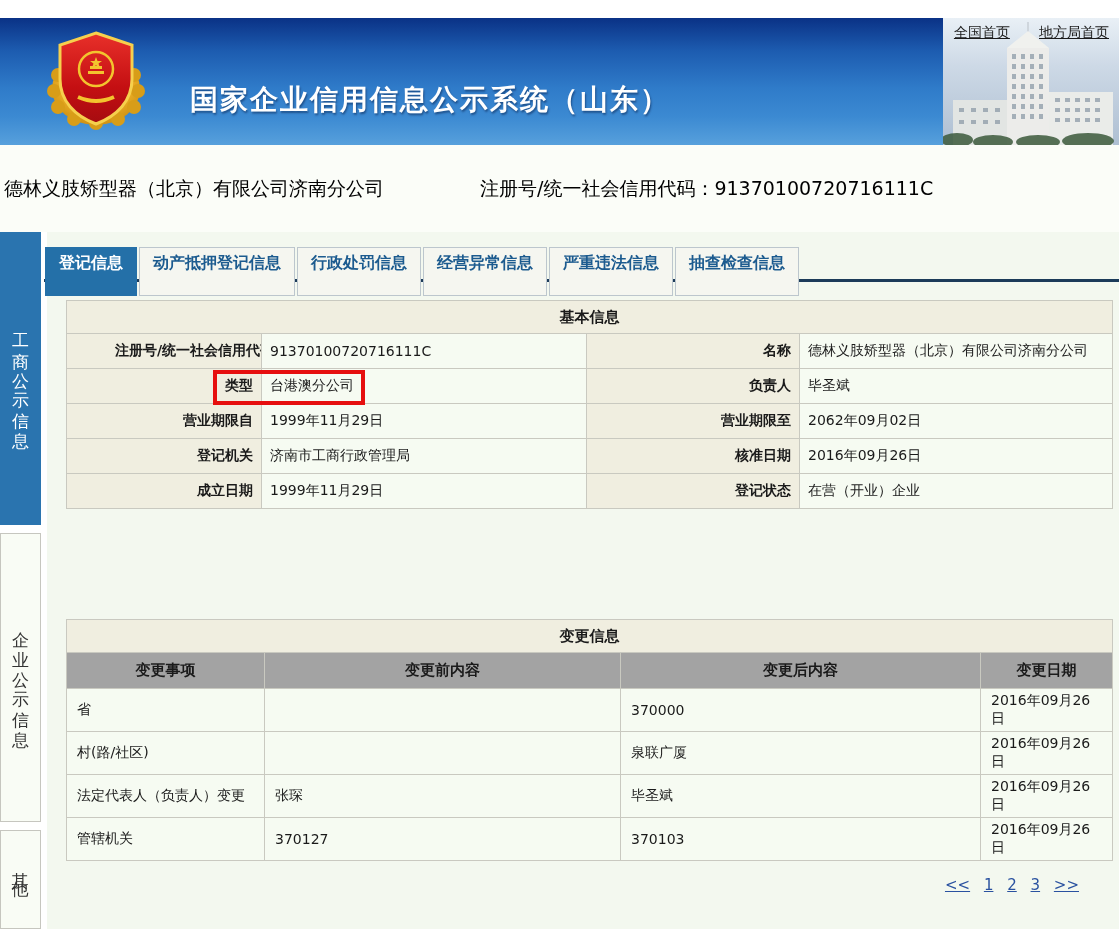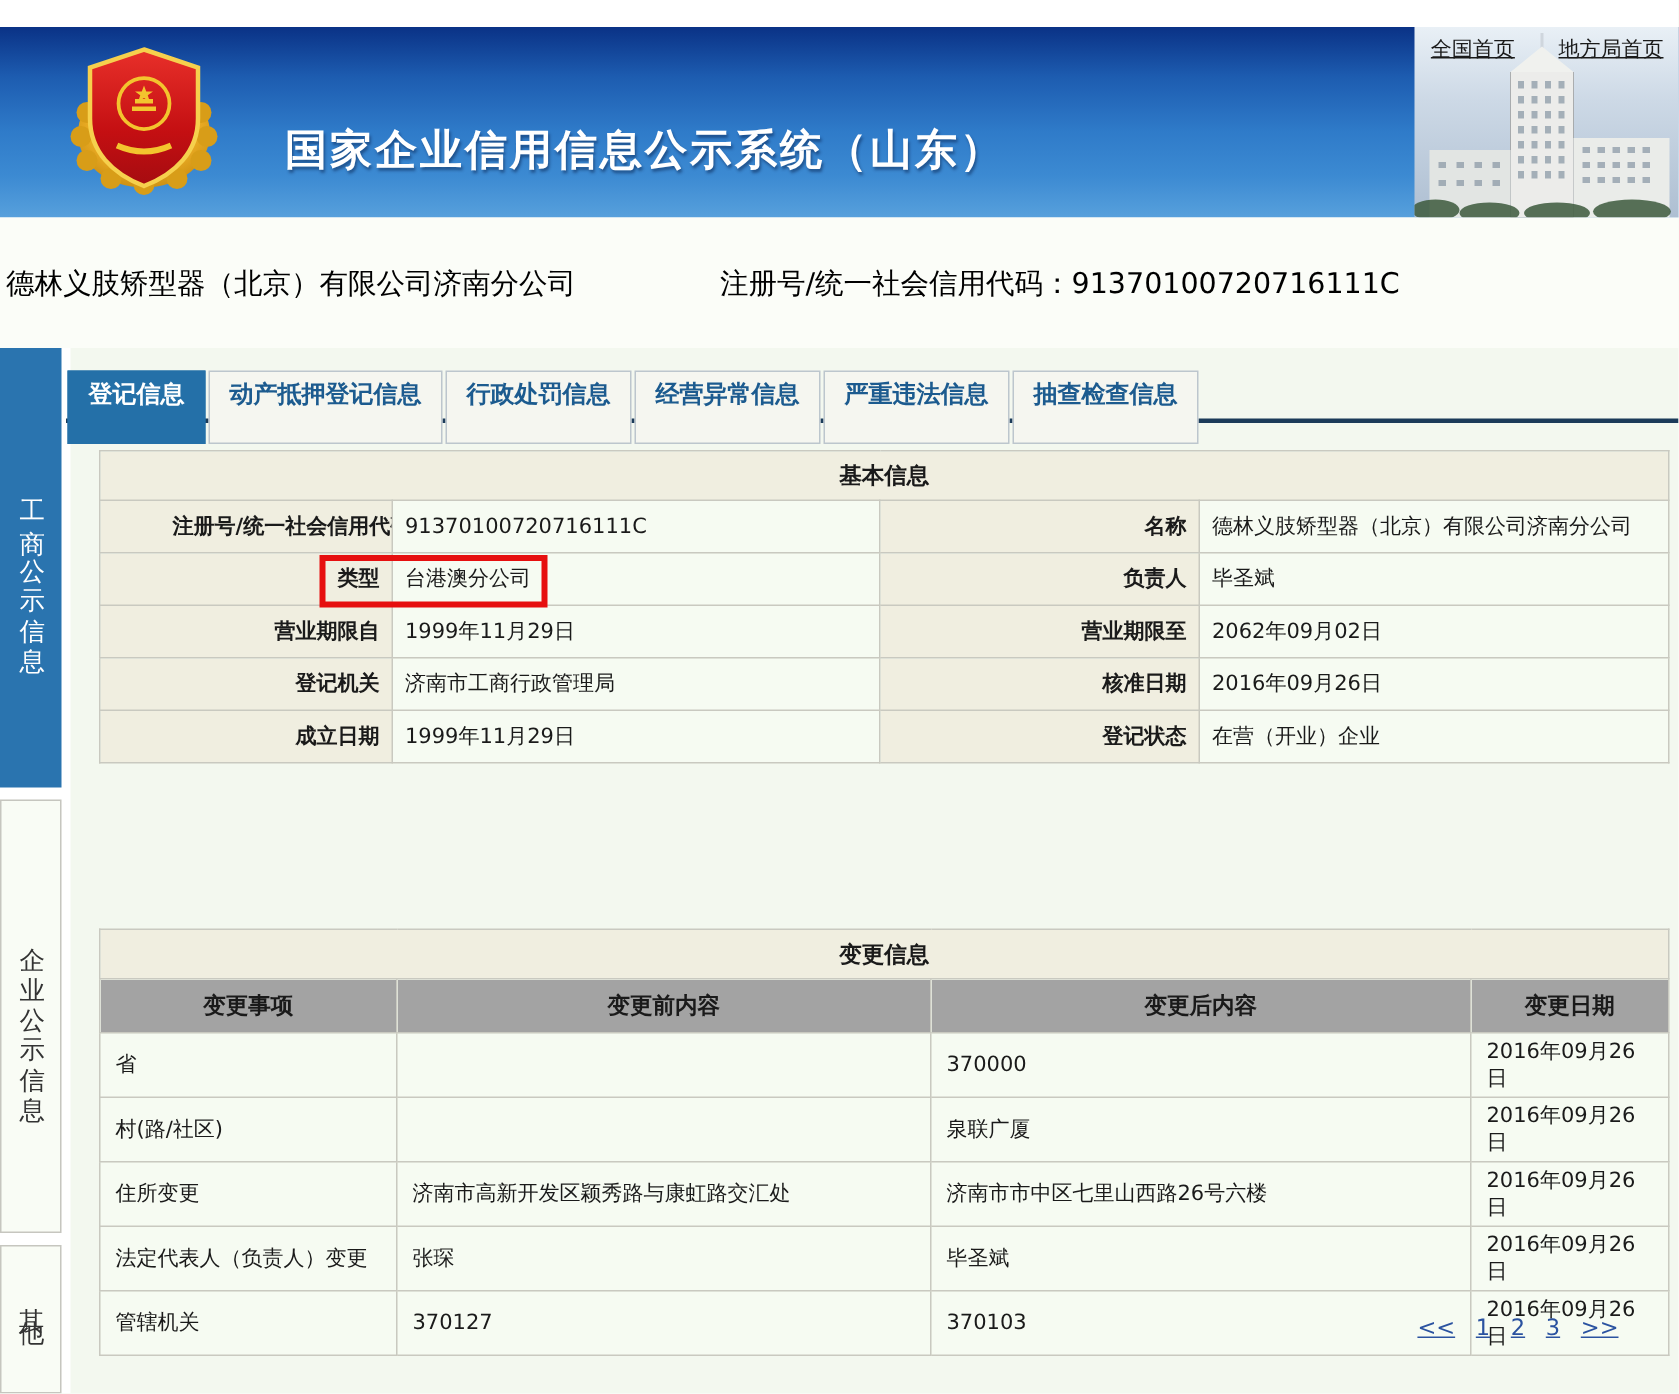--- a/index.html
+++ b/index.html
@@ -305,26 +305,20 @@
     <td class="cell">370000</td>
     <td class="cell">2016年09月26日</td>
   </tr>
   <tr>
     <td class="cell">村(路/社区)</td>
     <td class="cell"></td>
     <td class="cell">泉联广厦</td>
     <td class="cell">2016年09月26日</td>
   </tr>
   <tr>
-    <td class="cell">住所变更</td>
-    <td class="cell">济南市高新开发区颖秀路与康虹路交汇处</td>
-    <td class="cell">济南市市中区七里山西路26号六楼</td>
-    <td class="cell">2016年09月26日</td>
-  </tr>
-  <tr>
     <td class="cell">法定代表人（负责人）变更</td>
     <td class="cell">张琛</td>
     <td class="cell">毕圣斌</td>
     <td class="cell">2016年09月26日</td>
   </tr>
   <tr>
     <td class="cell">管辖机关</td>
     <td class="cell">370127</td>
     <td class="cell">370103</td>
     <td class="cell">2016年09月26日</td>

